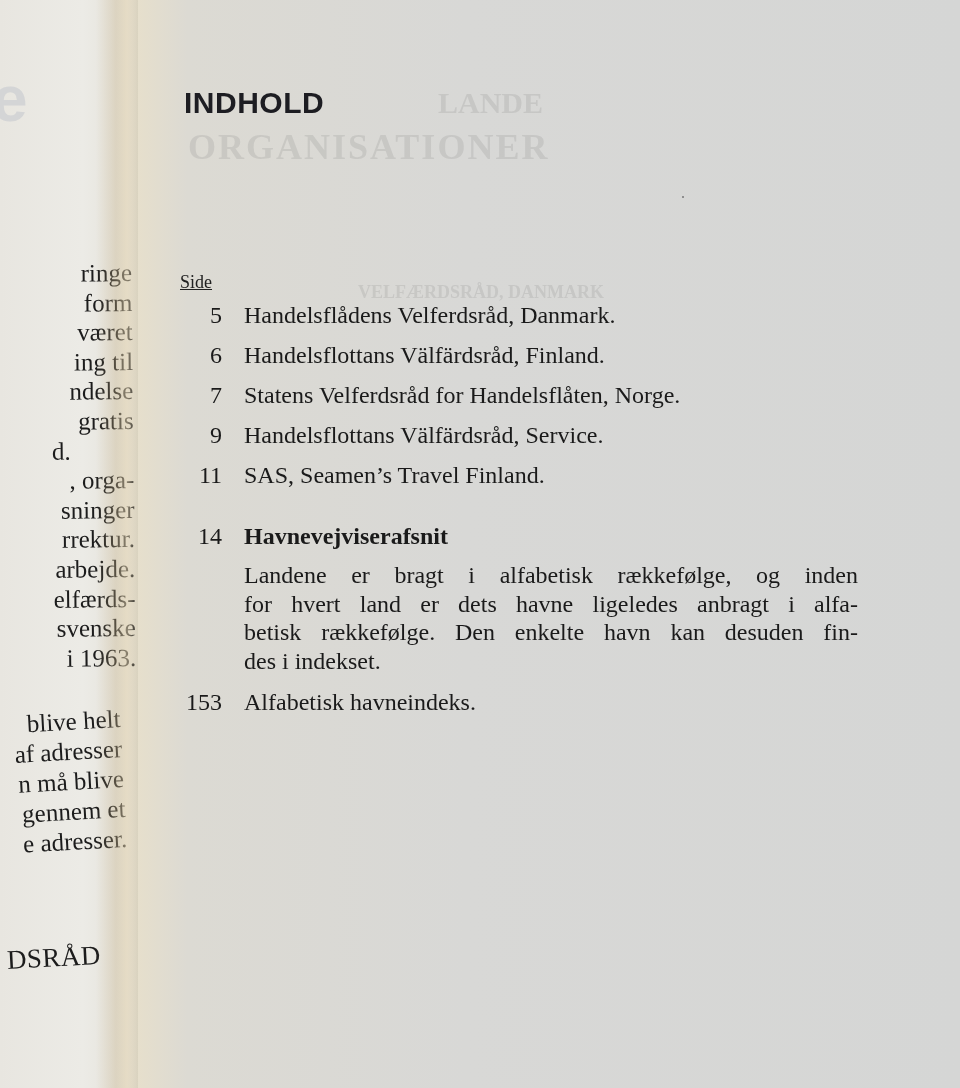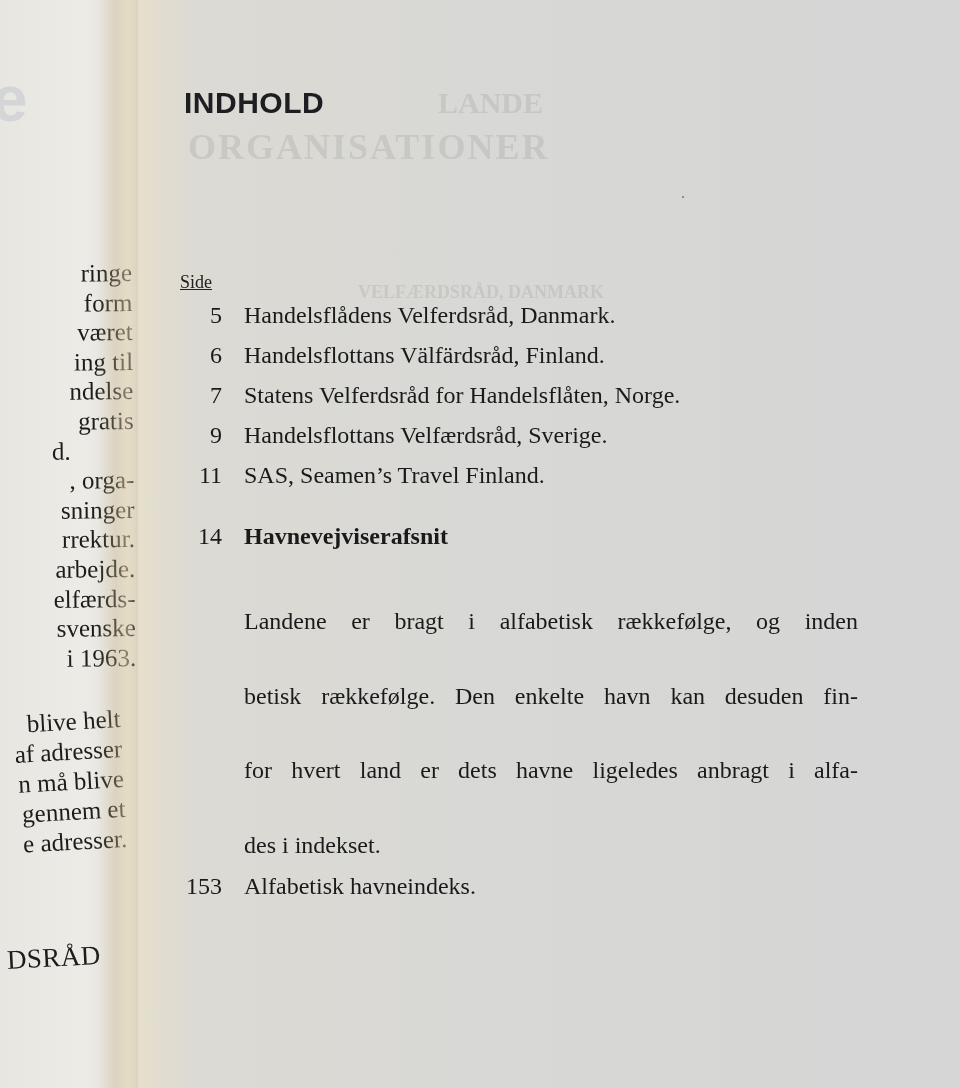--- a/index.html
+++ b/index.html
@@ -142,21 +142,20 @@
       line-height: 28.5px;
       text-align: justify;
       margin-top: -2px;
       margin-bottom: 14px;
     }
     .toc-desc .dline {
       display: block;
       text-align: justify;
       text-align-last: justify;
       white-space: nowrap;
-      margin-top: 46px;
     }
     .toc-desc .dline.last { text-align-last: left; }
     .speck {
       position: absolute;
       width: 2px; height: 2px;
       background: #777;
       border-radius: 50%;
     }
   </style>
 </head>
@@ -208,34 +207,34 @@
     <div class="toc-row">
       <span class="toc-num">6</span>
       <span class="toc-title">Handelsflottans Välfärdsråd, Finland.</span>
     </div>
     <div class="toc-row">
       <span class="toc-num">7</span>
       <span class="toc-title">Statens Velferdsråd for Handelsflåten, Norge.</span>
     </div>
     <div class="toc-row">
       <span class="toc-num">9</span>
-      <span class="toc-title">Handelsflottans Velfærdsråd, Sverige.</span>
+      <span class="toc-title">Handelsflottans Välfärdsråd, Service.</span>
     </div>
     <div class="toc-row">
       <span class="toc-num">11</span>
       <span class="toc-title">SAS, Seamen’s Travel Finland.</span>
     </div>
     <div class="toc-row bold gap">
       <span class="toc-num">14</span>
       <span class="toc-title">Havnevejviserafsnit</span>
     </div>
     <div class="toc-desc">
       <span class="dline">Landene er bragt i alfabetisk rækkefølge, og inden</span>
+      <span class="dline">for hvert land er dets havne ligeledes anbragt i alfa-</span>
       <span class="dline">betisk rækkefølge. Den enkelte havn kan desuden fin-</span>
-      <span class="dline">for hvert land er dets havne ligeledes anbragt i alfa-</span>
       <span class="dline last">des i indekset.</span>
     </div>
     <div class="toc-row">
       <span class="toc-num">153</span>
       <span class="toc-title">Alfabetisk havneindeks.</span>
     </div>
   </div>
 
   <div class="speck" style="left:544px;top:196px;"></div>
 </div>

